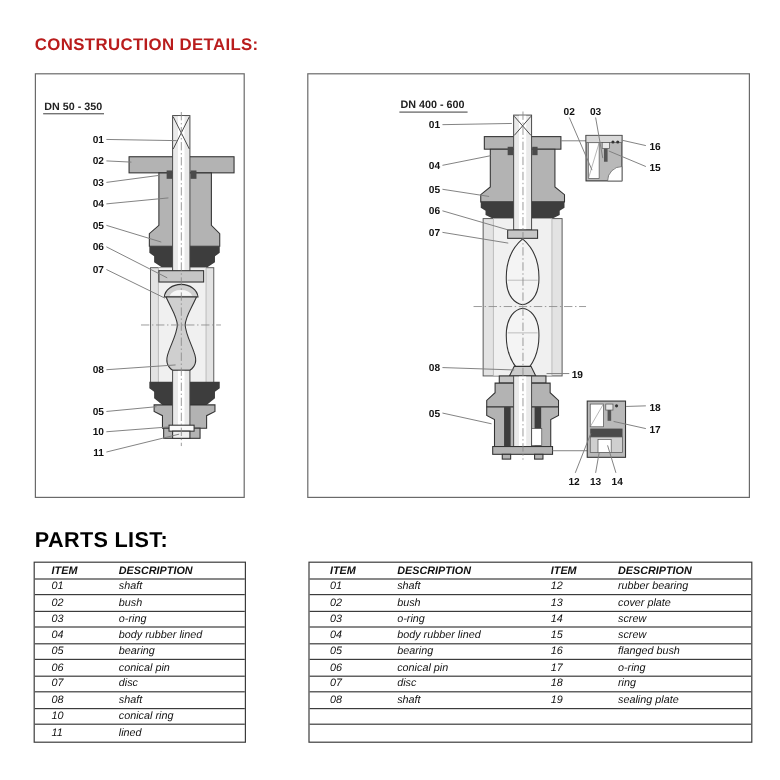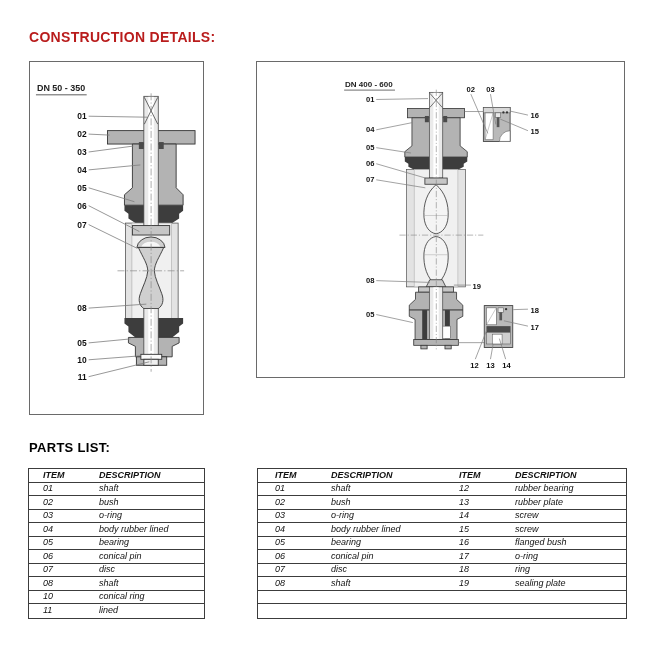--- a/index.html
+++ b/index.html
@@ -5,26 +5,26 @@
   html,body{margin:0;padding:0;}
   body{
     width:650px;height:650px;position:relative;background:#ffffff;
     font-family:"Liberation Sans",sans-serif;color:#111;overflow:hidden;
   }
   .h-construction{
     position:absolute;left:29px;top:29px;font-size:14px;font-weight:bold;
     letter-spacing:.3px;color:#b91c1c;
   }
   .h-parts{
-    position:absolute;left:29px;top:440px;font-size:13px;font-weight:bold;
+    position:absolute;left:29px;top:440px;font-size:18px;font-weight:bold;
     letter-spacing:.3px;color:#000;
   }
   .dbox{position:absolute;border:1px solid #6a6a6a;background:#fff;box-sizing:border-box;}
   .dbox.left{left:29px;top:61px;width:175px;height:354px;}
-  .dbox.right{left:256px;top:61px;width:369px;height:317px;}
+  .dbox.right{left:256px;top:61px;width:369px;height:354px;}
   .dbox svg{display:block;width:100%;height:100%;}
 
   .ptable{position:absolute;border:1px solid #3c3c3c;background:#fff;font-size:9px;color:#111;font-style:italic;}
   .ptable.left{left:28px;top:468px;width:175px;}
   .ptable.right{left:257px;top:468px;width:368px;}
   .tr{display:flex;height:13.5px;border-bottom:1px solid #3c3c3c;align-items:center;box-sizing:border-box;}
   .tr:last-child{border-bottom:none;}
   .tr.head{font-weight:bold;}
   .td{box-sizing:border-box;white-space:nowrap;overflow:hidden;line-height:13px;}
   .ptable.left .c0{width:70px;padding-left:14px;}
@@ -298,21 +298,21 @@
     <div class="tr">
       <div class="td c0">01</div>
       <div class="td c1">shaft</div>
       <div class="td c2">12</div>
       <div class="td c3">rubber bearing</div>
     </div>
     <div class="tr">
       <div class="td c0">02</div>
       <div class="td c1">bush</div>
       <div class="td c2">13</div>
-      <div class="td c3">rubber plate</div>
+      <div class="td c3">cover plate</div>
     </div>
     <div class="tr">
       <div class="td c0">03</div>
       <div class="td c1">o-ring</div>
       <div class="td c2">14</div>
       <div class="td c3">screw</div>
     </div>
     <div class="tr">
       <div class="td c0">04</div>
       <div class="td c1">body rubber lined</div>

